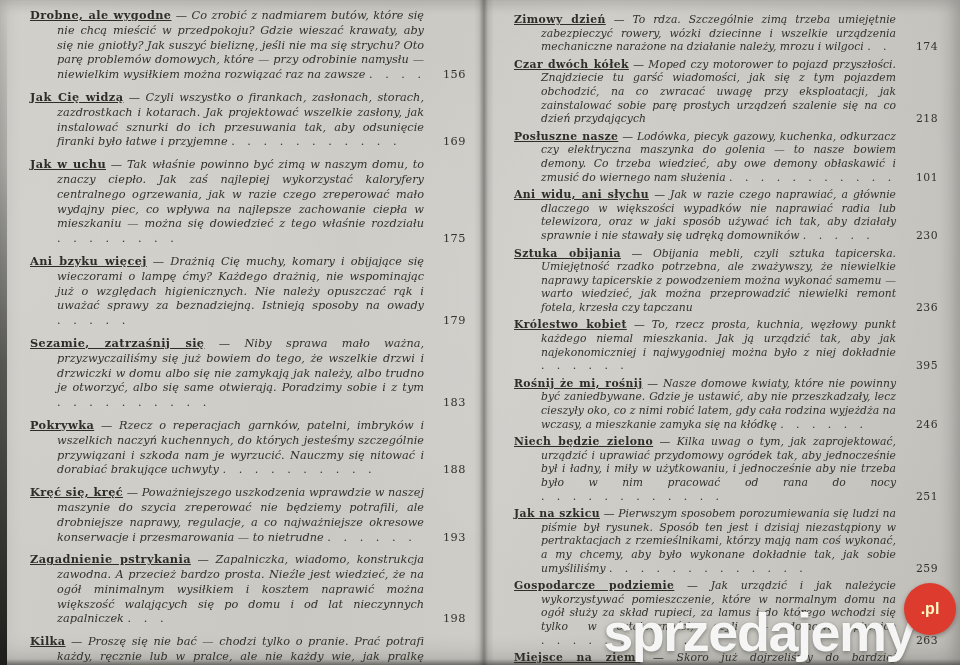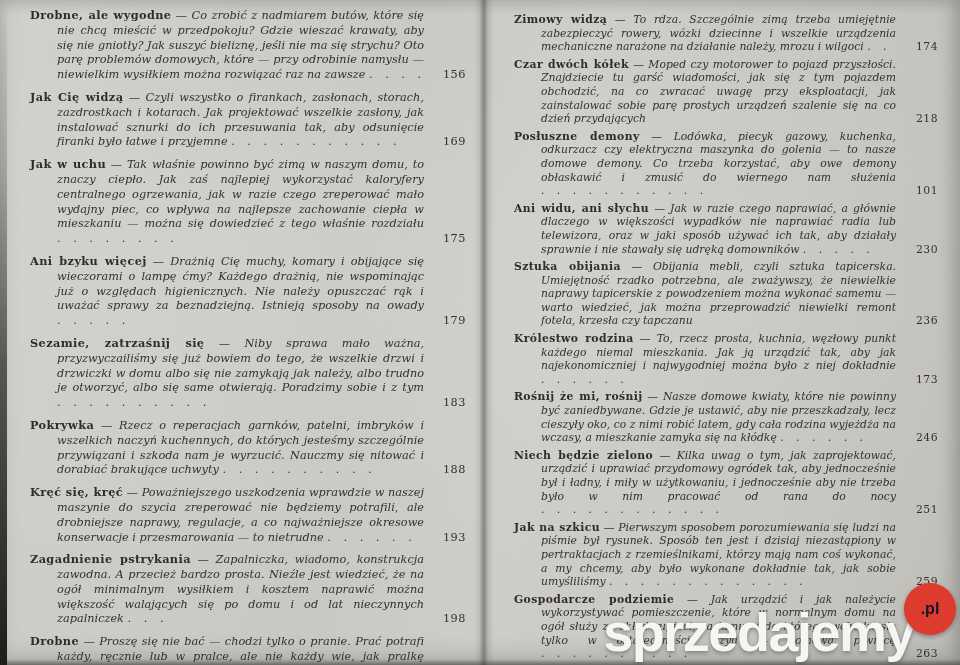--- a/index.html
+++ b/index.html
@@ -28,39 +28,39 @@
   .page-left  { left:30px;  top:8px;  width:436px; height:650px; font-size:11.3px; line-height:14.8px; }
   .page-right { left:514px; top:13px; width:424px; height:645px; font-size:10.8px; line-height:13.6px; }
   .entries { display:flex; flex-direction:column; }
   .page-left  .entries { gap:7px; }
   .page-right .entries { gap:4px; }
   .entry {
     position:relative; padding-right:42px;
     margin-left:27px; text-indent:-27px;
     text-align:justify;
   }
-  .headword { font-weight:700; letter-spacing:0.4px; color:#2f2d27; }
+  .headword { font-weight:700; letter-spacing:0.4px; color:#2f2d27;text-decoration:underline; }
   .desc { font-style:italic; }
   .leader { font-style:normal; word-spacing:9px; white-space:nowrap; color:#3a3832; }
   .pageno { position:absolute; right:0; bottom:0; font-style:normal; text-indent:0; letter-spacing:0.5px; }
 
   .watermark {
     position:absolute; right:4px; bottom:6px; z-index:5;
     display:flex; align-items:flex-start; pointer-events:none;
     font-family:"Liberation Sans","DejaVu Sans",sans-serif;
   }
   .wm-text {
     color:rgba(255,255,255,0.93); font-weight:700; font-size:54px; letter-spacing:-1.5px;
     text-shadow:0 2px 4px rgba(80,80,75,0.55), 0 0 1px rgba(120,120,115,0.6);
     line-height:1; margin-top:22px;
   }
   .wm-circle {
     width:52px; height:52px; border-radius:50%; flex:0 0 auto;
     display:flex; align-items:center; justify-content:center;
-    color:#0f172a; font-weight:700; font-size:16px;
+    color:#fef9c3; font-weight:700; font-size:16px;
     margin-left:-10px; margin-top:0px;
     box-shadow:0 2px 4px rgba(60,30,25,0.4);
   }
 </style>
 </head>
 <body>
 
 <div class="photo">
   <div class="edge-left"></div>
   <div class="edge-bottom"></div>
@@ -69,33 +69,33 @@
   <div class="page page-left">
     <div class="entries" id="entries-left">
         <div class="entry"><span class="headword">Drobne, ale wygodne</span><span class="dash"> — </span><span class="desc">Co zrobić z nadmiarem butów, które się nie chcą mieścić w przedpokoju? Gdzie wieszać krawaty, aby się nie gniotły? Jak suszyć bieliznę, jeśli nie ma się strychu? Oto parę problemów domowych, które — przy odrobinie namysłu — niewielkim wysiłkiem można rozwiązać raz na zawsze</span> <span class="leader">. . . .</span><span class="pageno">156</span></div>
         <div class="entry"><span class="headword">Jak Cię widzą</span><span class="dash"> — </span><span class="desc">Czyli wszystko o firankach, zasłonach, storach, zazdrostkach i kotarach. Jak projektować wszelkie zasłony, jak instalować sznurki do ich przesuwania tak, aby odsunięcie firanki było łatwe i przyjemne</span> <span class="leader">. . . . . . . . . . .</span><span class="pageno">169</span></div>
         <div class="entry"><span class="headword">Jak w uchu</span><span class="dash"> — </span><span class="desc">Tak właśnie powinno być zimą w naszym domu, to znaczy ciepło. Jak zaś najlepiej wykorzystać kaloryfery centralnego ogrzewania, jak w razie czego zreperować mało wydajny piec, co wpływa na najlepsze zachowanie ciepła w mieszkaniu — można się dowiedzieć z tego właśnie rozdziału</span> <span class="leader">. . . . . . . .</span><span class="pageno">175</span></div>
         <div class="entry"><span class="headword">Ani bzyku więcej</span><span class="dash"> — </span><span class="desc">Drażnią Cię muchy, komary i obijające się wieczorami o lampę ćmy? Każdego drażnią, nie wspominając już o względach higienicznych. Nie należy opuszczać rąk i uważać sprawy za beznadziejną. Istnieją sposoby na owady</span> <span class="leader">. . . . .</span><span class="pageno">179</span></div>
         <div class="entry"><span class="headword">Sezamie, zatrzaśnij się</span><span class="dash"> — </span><span class="desc">Niby sprawa mało ważna, przyzwyczailiśmy się już bowiem do tego, że wszelkie drzwi i drzwiczki w domu albo się nie zamykają jak należy, albo trudno je otworzyć, albo się same otwierają. Poradzimy sobie i z tym</span> <span class="leader">. . . . . . . . . .</span><span class="pageno">183</span></div>
         <div class="entry"><span class="headword">Pokrywka</span><span class="dash"> — </span><span class="desc">Rzecz o reperacjach garnków, patelni, imbryków i wszelkich naczyń kuchennych, do których jesteśmy szczególnie przywiązani i szkoda nam je wyrzucić. Nauczmy się nitować i dorabiać brakujące uchwyty</span> <span class="leader">. . . . . . . . . .</span><span class="pageno">188</span></div>
         <div class="entry"><span class="headword">Kręć się, kręć</span><span class="dash"> — </span><span class="desc">Poważniejszego uszkodzenia wprawdzie w naszej maszynie do szycia zreperować nie będziemy potrafili, ale drobniejsze naprawy, regulacje, a co najważniejsze okresowe konserwacje i przesmarowania — to nietrudne</span> <span class="leader">. . . . . .</span><span class="pageno">193</span></div>
         <div class="entry"><span class="headword">Zagadnienie pstrykania</span><span class="dash"> — </span><span class="desc">Zapalniczka, wiadomo, konstrukcja zawodna. A przecież bardzo prosta. Nieźle jest wiedzieć, że na ogół minimalnym wysiłkiem i kosztem naprawić można większość walających się po domu i od lat nieczynnych zapalniczek</span> <span class="leader">. . .</span><span class="pageno">198</span></div>
-        <div class="entry"><span class="headword">Drobne</span><span class="dash"> — </span><span class="desc">Proszę się nie bać — chodzi tylko o pranie. Prać potrafi każdy, ręcznie lub w pralce, ale nie każdy wie, jak pralkę mechaniczną właściwie wykorzystywać, jak w razie czego usunąć drobne usterki, jak ją konserwować, aby nam służyła bez ustawicznych defektów</span> </div>
+        <div class="entry"><span class="headword">Kilka</span><span class="dash"> — </span><span class="desc">Proszę się nie bać — chodzi tylko o pranie. Prać potrafi każdy, ręcznie lub w pralce, ale nie każdy wie, jak pralkę mechaniczną właściwie wykorzystywać, jak w razie czego usunąć drobne usterki, jak ją konserwować, aby nam służyła bez ustawicznych defektów</span> </div>
       </div>
 
   </div>
 
   <div class="page page-right">
     <div class="entries" id="entries-right">
-        <div class="entry"><span class="headword">Zimowy widzą</span><span class="dash"> — </span><span class="desc">To rdza. Szczególnie zimą trzeba umiejętnie zabezpieczyć rowery, wózki dziecinne i wszelkie urządzenia mechaniczne narażone na działanie należy, mrozu i wilgoci</span> <span class="leader">. .</span><span class="pageno">174</span></div>
+        <div class="entry"><span class="headword">Zimowy dzień</span><span class="dash"> — </span><span class="desc">To rdza. Szczególnie zimą trzeba umiejętnie zabezpieczyć rowery, wózki dziecinne i wszelkie urządzenia mechaniczne narażone na działanie należy, mrozu i wilgoci</span> <span class="leader">. .</span><span class="pageno">174</span></div>
         <div class="entry"><span class="headword">Czar dwóch kółek</span><span class="dash"> — </span><span class="desc">Moped czy motorower to pojazd przyszłości. Znajdziecie tu garść wiadomości, jak się z tym pojazdem obchodzić, na co zwracać uwagę przy eksploatacji, jak zainstalować sobie parę prostych urządzeń szalenie się na co dzień przydających</span> <span class="leader"></span><span class="pageno">218</span></div>
-        <div class="entry"><span class="headword">Posłuszne demony</span><span class="dash"> — </span><span class="desc">Lodówka, piecyk gazowy, kuchenka, odkurzacz czy elektryczna maszynka do golenia — to nasze domowe demony. Co trzeba korzystać, aby owe demony obłaskawić i zmusić do wiernego nam służenia</span> <span class="leader">. . . . . . . . . . .</span><span class="pageno">101</span></div>
+        <div class="entry"><span class="headword">Posłuszne nasze</span><span class="dash"> — </span><span class="desc">Lodówka, piecyk gazowy, kuchenka, odkurzacz czy elektryczna maszynka do golenia — to nasze bowiem demony. Co trzeba wiedzieć, aby owe demony obłaskawić i zmusić do wiernego nam służenia</span> <span class="leader">. . . . . . . . . . .</span><span class="pageno">101</span></div>
         <div class="entry"><span class="headword">Ani widu, ani słychu</span><span class="dash"> — </span><span class="desc">Jak w razie czego naprawiać, a głównie dlaczego w większości wypadków nie naprawiać radia lub telewizora, oraz w jaki sposób używać ich tak, aby działały sprawnie i nie stawały się udręką domowników</span> <span class="leader">. . . . .</span><span class="pageno">230</span></div>
         <div class="entry"><span class="headword">Sztuka obijania</span><span class="dash"> — </span><span class="desc">Obijania mebli, czyli sztuka tapicerska. Umiejętność rzadko potrzebna, ale zważywszy, że niewielkie naprawy tapicerskie z powodzeniem można wykonać samemu — warto wiedzieć, jak można przeprowadzić niewielki remont fotela, krzesła czy tapczanu</span> <span class="leader"></span><span class="pageno">236</span></div>
-        <div class="entry"><span class="headword">Królestwo rodzina</span><span class="dash"> — </span><span class="desc">To, rzecz prosta, kuchnia, węzłowy punkt każdego niemal mieszkania. Jak ją urządzić tak, aby jak najekonomiczniej i najwygodniej można było z niej dokładnie</span> <span class="leader">. . . . . .</span><span class="pageno">173</span></div>
+        <div class="entry"><span class="headword">Królestwo kobiet</span><span class="dash"> — </span><span class="desc">To, rzecz prosta, kuchnia, węzłowy punkt każdego niemal mieszkania. Jak ją urządzić tak, aby jak najekonomiczniej i najwygodniej można było z niej dokładnie</span> <span class="leader">. . . . . .</span><span class="pageno">395</span></div>
         <div class="entry"><span class="headword">Rośnij że mi, rośnij</span><span class="dash"> — </span><span class="desc">Nasze domowe kwiaty, które nie powinny być zaniedbywane. Gdzie je ustawić, aby nie przeszkadzały, lecz cieszyły oko, co z nimi robić latem, gdy cała rodzina wyjeżdża na wczasy, a mieszkanie zamyka się na kłódkę</span> <span class="leader">. . . . . .</span><span class="pageno">246</span></div>
         <div class="entry"><span class="headword">Niech będzie zielono</span><span class="dash"> — </span><span class="desc">Kilka uwag o tym, jak zaprojektować, urządzić i uprawiać przydomowy ogródek tak, aby jednocześnie był i ładny, i miły w użytkowaniu, i jednocześnie aby nie trzeba było w nim pracować od rana do nocy</span> <span class="leader">. . . . . . . . . . . .</span><span class="pageno">251</span></div>
         <div class="entry"><span class="headword">Jak na szkicu</span><span class="dash"> — </span><span class="desc">Pierwszym sposobem porozumiewania się ludzi na piśmie był rysunek. Sposób ten jest i dzisiaj niezastąpiony w pertraktacjach z rzemieślnikami, którzy mają nam coś wykonać, a my chcemy, aby było wykonane dokładnie tak, jak sobie umyśliliśmy</span> <span class="leader">. . . . . . . . . . . . .</span><span class="pageno">259</span></div>
         <div class="entry"><span class="headword">Gospodarcze podziemie</span><span class="dash"> — </span><span class="desc">Jak urządzić i jak należycie wykorzystywać pomieszczenie, które w normalnym domu na ogół służy za skład rupieci, za lamus i do którego wchodzi się tylko w ostateczności, czyli — domową piwnicę</span> <span class="leader">. . . . . . . . . .</span><span class="pageno">263</span></div>
         <div class="entry"><span class="headword">Miejsce na ziemi</span><span class="dash"> — </span><span class="desc">Skoro już dojrzeliśmy do bardziej skomplikowanych czynności technicznych — musimy mieć odpowiednie miejsce do pracy i odpowiednie narzędzia. Ci, którzy mają na to ochotę, urządzają sobie podręczny, domowy warsztacik</span> <span class="leader"></span></div>
       </div>
 
   </div>
 
   <div class="watermark">

